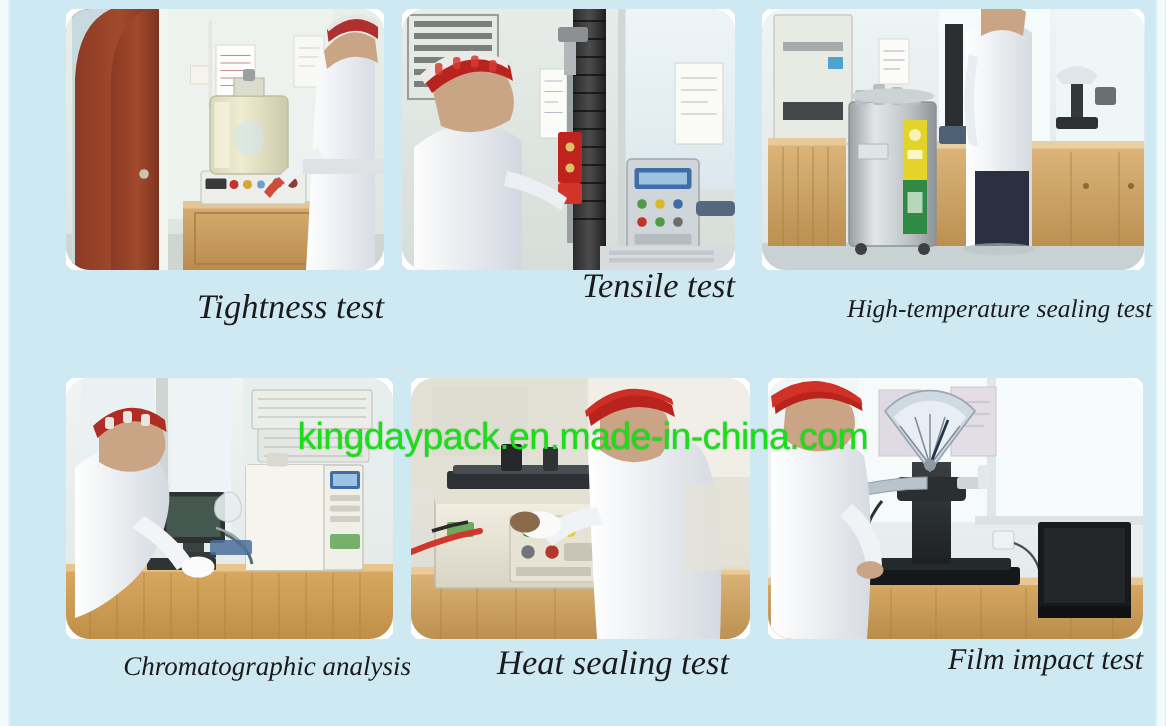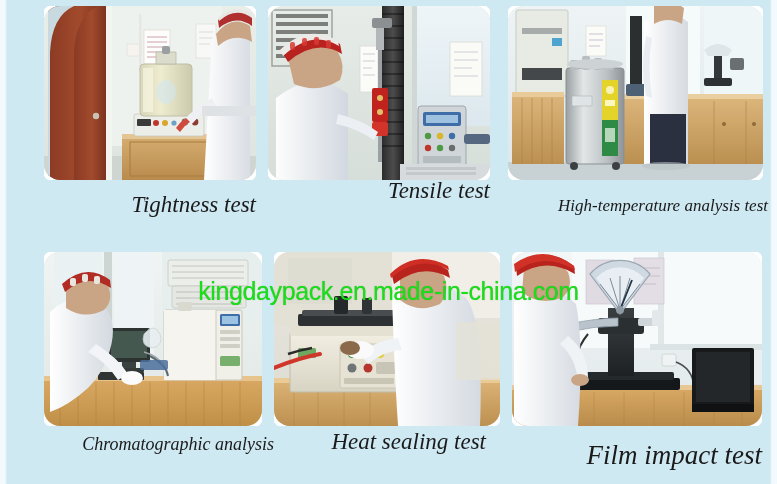--- a/index.html
+++ b/index.html
@@ -356,21 +356,21 @@
 
           <path d="M136 16 q24 -16 44 0 v142 h-44 z" fill="url(#g3coat)"></path>
           <path d="M142 108 h36 v50 h-36 z" fill="#2b3040"></path>
           <path d="M146 0 q16 -8 30 2 l-2 16 q-14 -8 -28 0 z" fill="#c9a585"></path>
           <path d="M138 30 q-6 30 0 60 l6 2 q-5 -32 0 -60z" fill="#e9edf1"></path>
 
           <ellipse cx="158" cy="160" rx="24" ry="4" fill="#b9c3c5" opacity=".6"></ellipse>
         </svg>
       </div>
     </div>
-    <div class="caption" style="left:503px;top:197px;width:265px;font-size:17px;">High-temperature analysis test</div>
+    <div class="caption" style="left:503px;top:197px;width:265px;font-size:17px;">High-temperature sealing test</div>
 
     <div class="tile" style="left:44px;top:252px;width:218px;height:174px;">
       <div class="photo">
         <svg viewBox="0 0 218 174" preserveAspectRatio="none" aria-hidden="true">
           <defs>
             <linearGradient id="g4wall" x1="0" y1="0" x2="0" y2="1">
               <stop offset="0" stop-color="#f0f4f3"></stop>
                 <stop offset="1" stop-color="#dfe7e4"></stop>
             </linearGradient>
             <linearGradient id="g4bench" x1="0" y1="0" x2="0" y2="1">
@@ -632,18 +632,18 @@
           <path d="M2 50 q34 -26 62 2 q8 40 2 122 H2 Z" fill="url(#g6coat)"></path>
           <path d="M12 16 q26 -16 44 4 q6 16 -6 26 q-24 8 -40 -6 z" fill="#c9a585"></path>
           <path d="M4 14 q30 -22 58 0 l1 8 q-30 -18 -58 2 z" fill="#b8231d"></path>
           <path d="M2 12 q30 -21 60 2 l1 4 q-32 -19 -60 2 z" fill="#d13227"></path>
 
           <path d="M56 84 q20 16 20 42 l-10 4 q-2 -24 -18 -38z" fill="#f0f3f6"></path>
           <ellipse cx="68" cy="128" rx="9" ry="6" fill="#c9a585"></ellipse>
         </svg>
       </div>
     </div>
-    <div class="caption" style="left:512px;top:430px;width:250px;font-size:27px;margin-top:12px;">Film impact test</div>
+    <div class="caption" style="left:512px;top:430px;width:250px;font-size:20px;">Film impact test</div>
 
   </div>
 
   <div class="watermark">kingdaypack.en.made-in-china.com</div>
 </div>
 
 </body></html>

